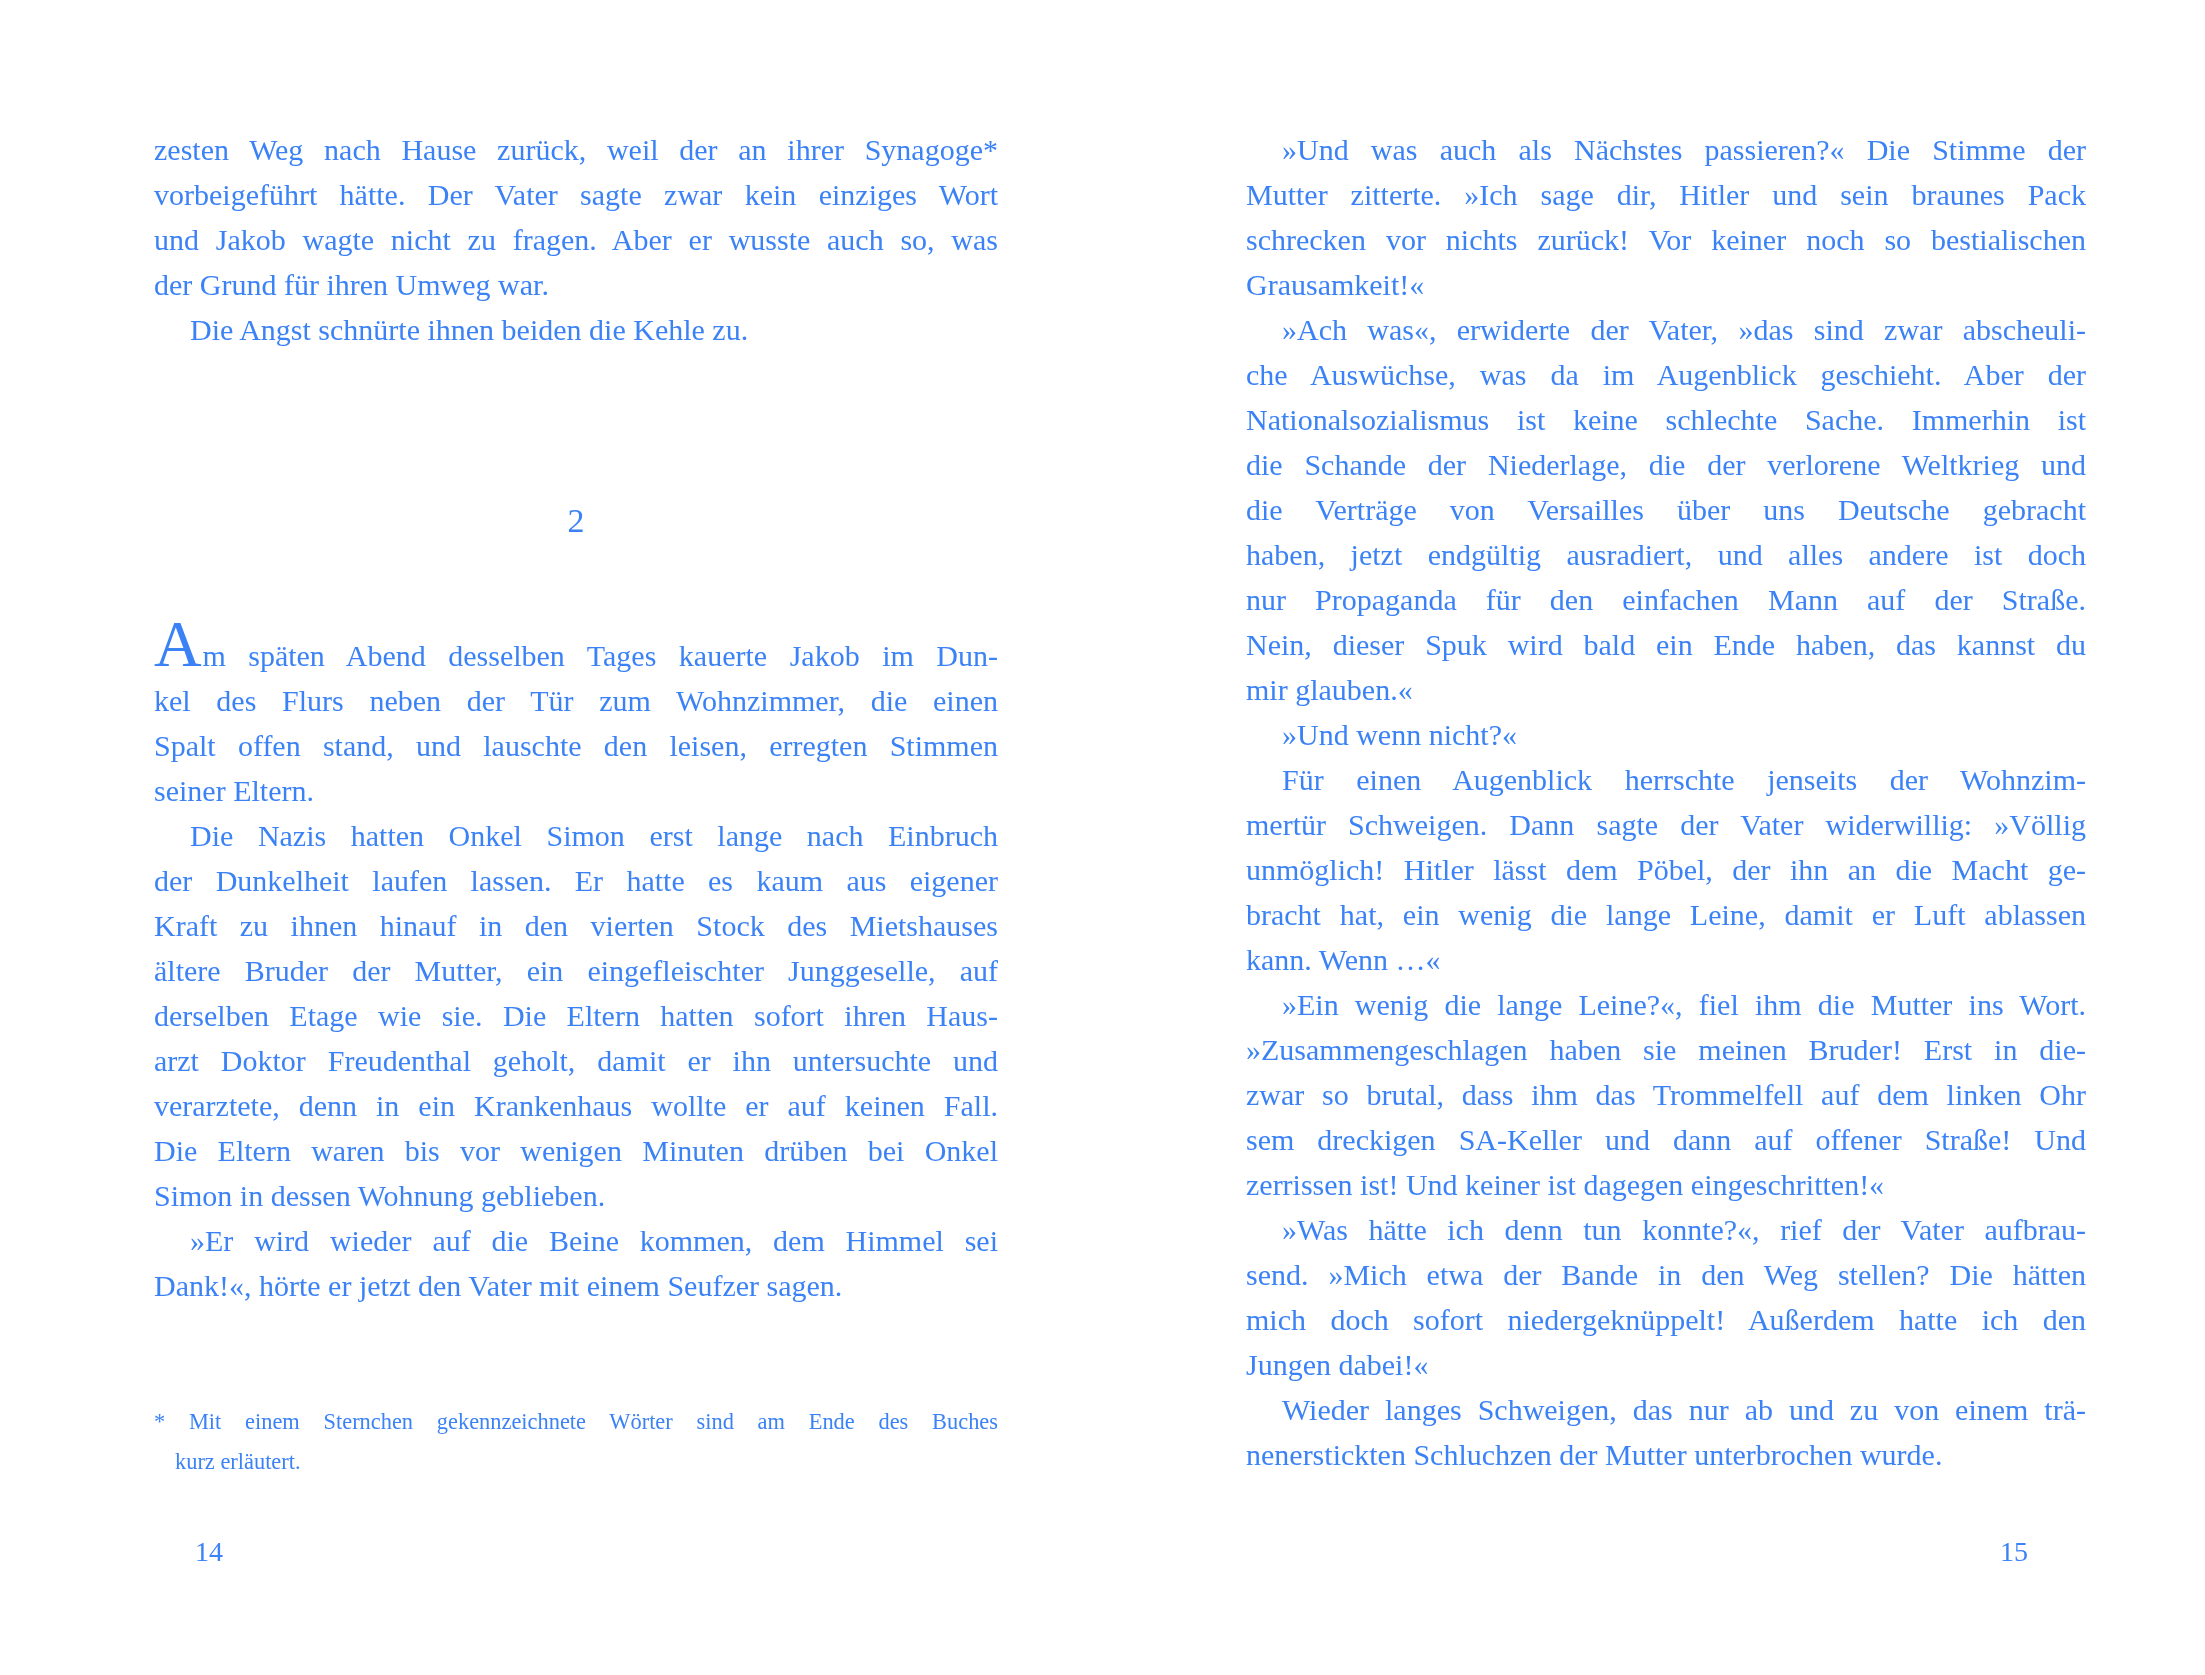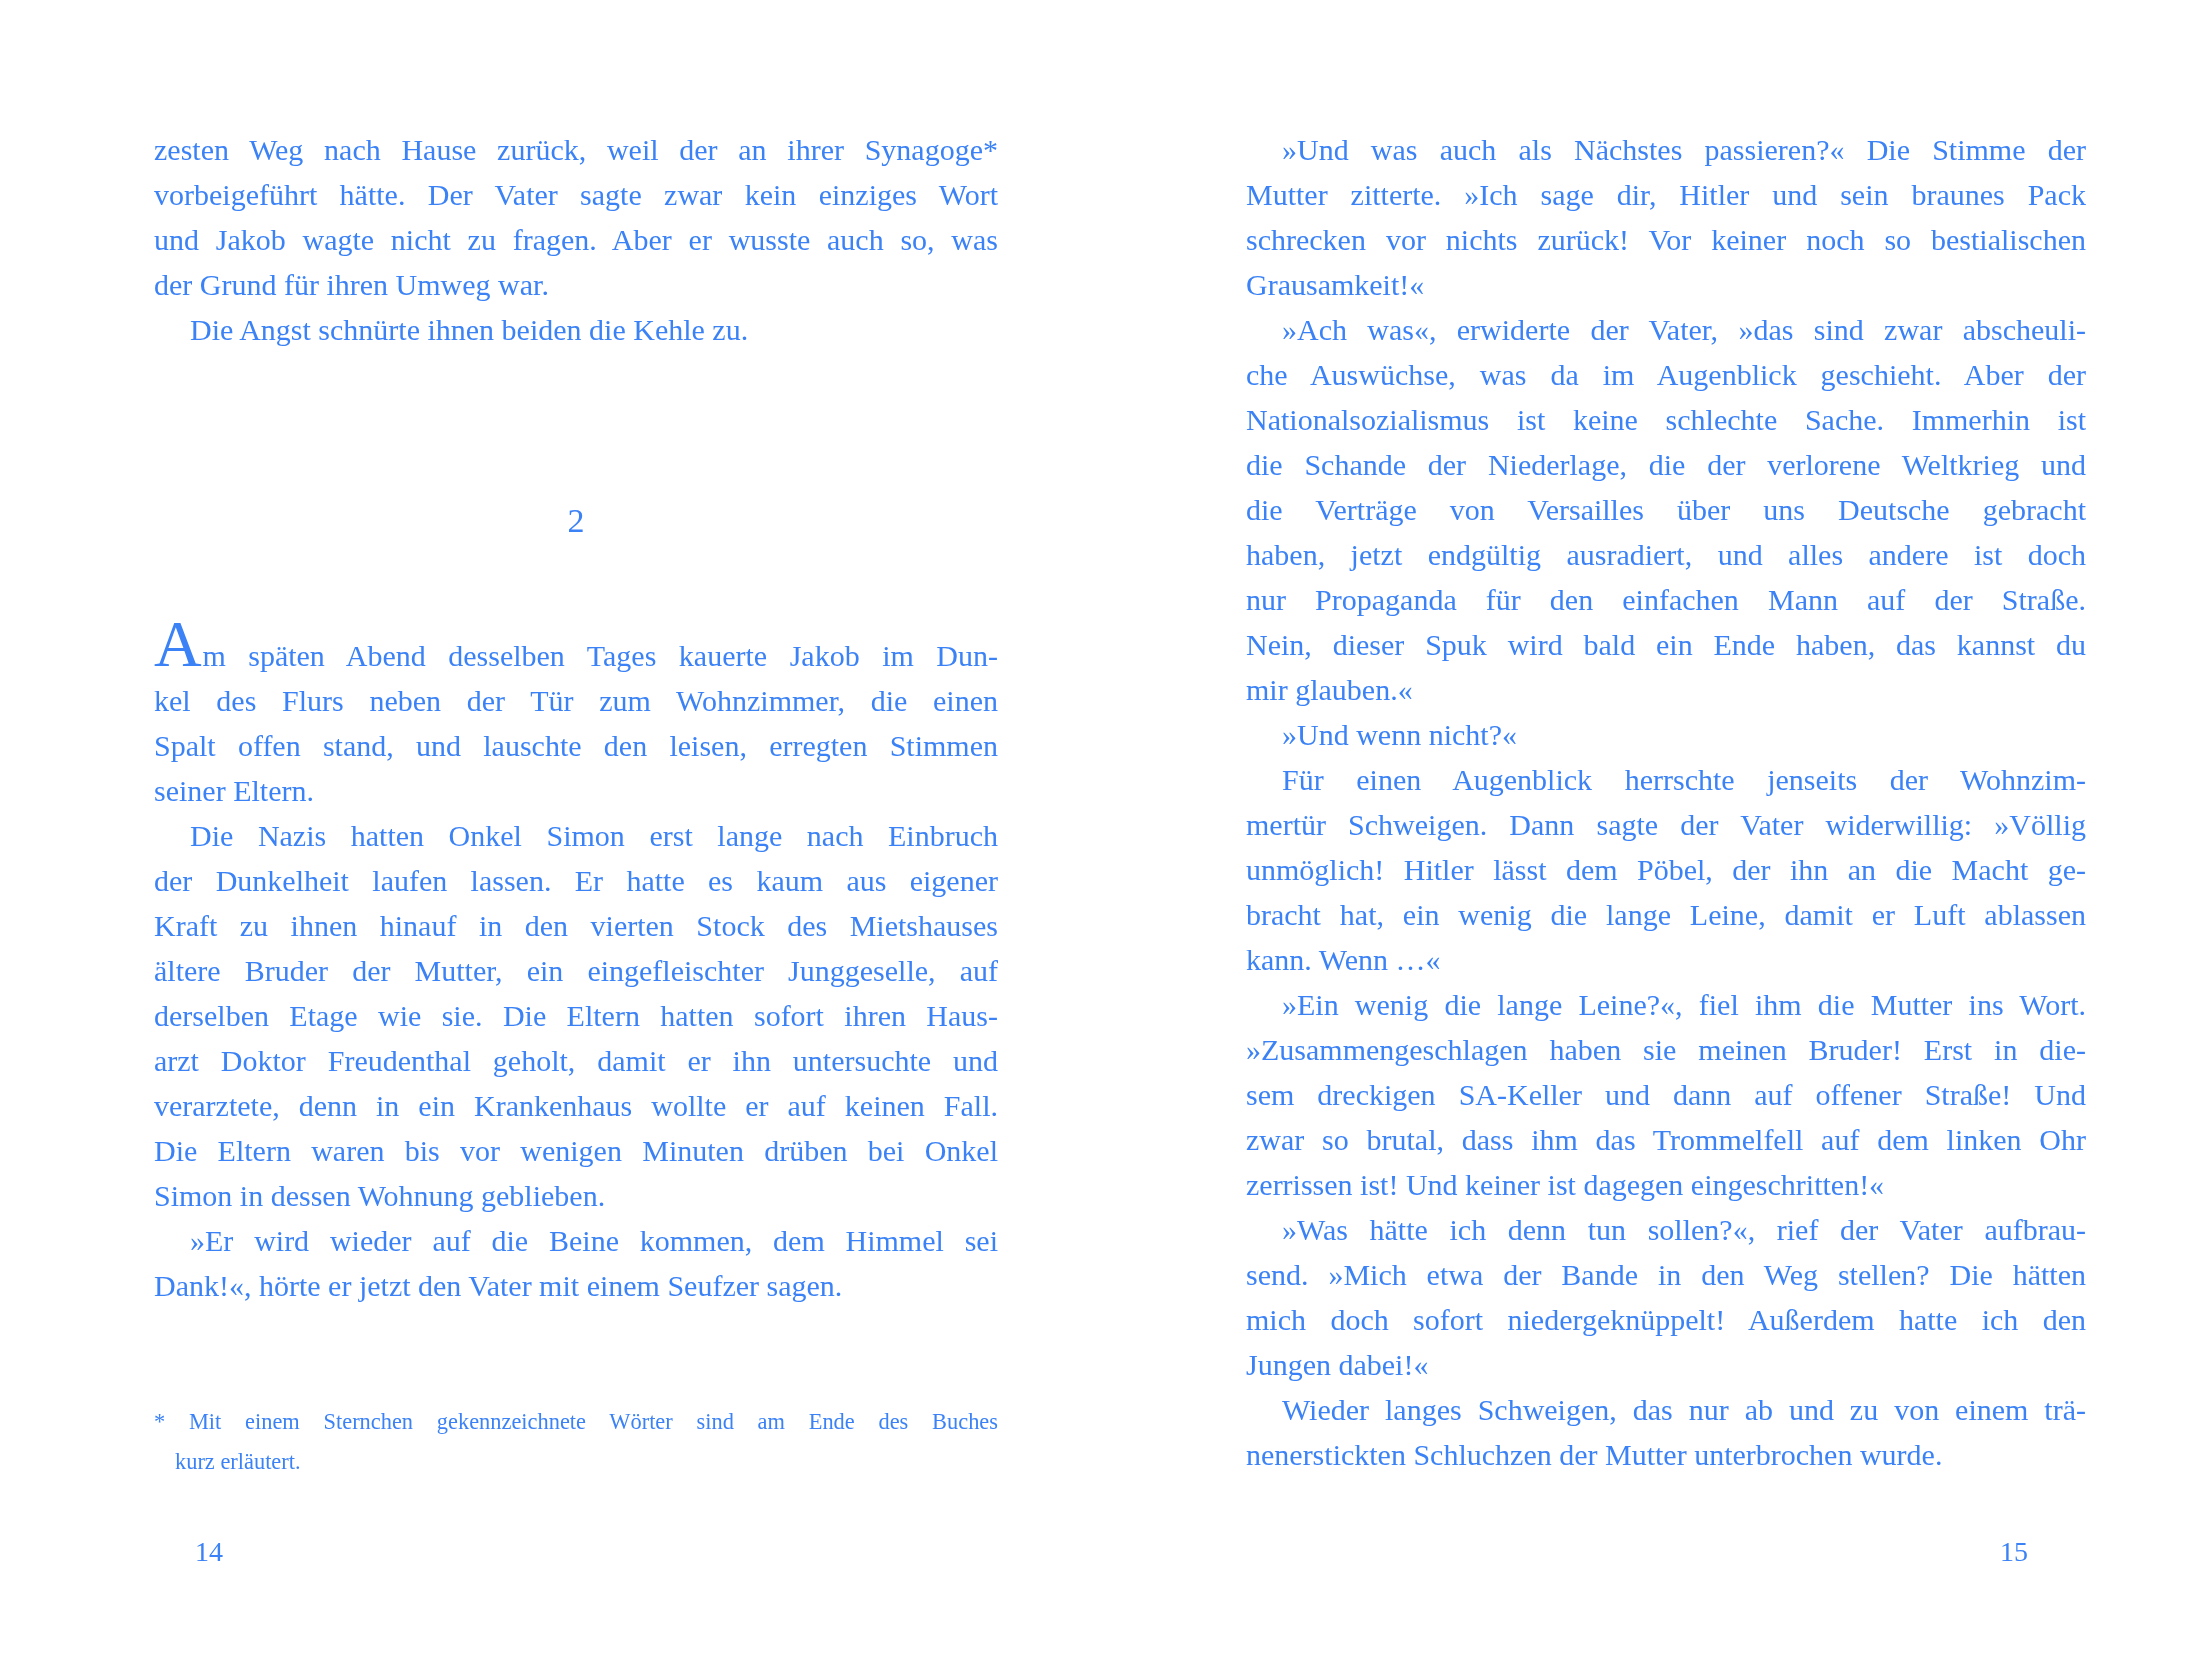--- a/index.html
+++ b/index.html
@@ -121,24 +121,24 @@
         <div class="line justify">Nein, dieser Spuk wird bald ein Ende haben, das kannst du</div>
         <div class="line">mir glauben.«</div>
         <div class="line indent">»Und wenn nicht?«</div>
         <div class="line indent justify">Für einen Augenblick herrschte jenseits der Wohnzim-</div>
         <div class="line justify">mertür Schweigen. Dann sagte der Vater widerwillig: »Völlig</div>
         <div class="line justify">unmöglich! Hitler lässt dem Pöbel, der ihn an die Macht ge-</div>
         <div class="line justify">bracht hat, ein wenig die lange Leine, damit er Luft ablassen</div>
         <div class="line">kann. Wenn …«</div>
         <div class="line indent justify">»Ein wenig die lange Leine?«, fiel ihm die Mutter ins Wort.</div>
         <div class="line justify">»Zusammengeschlagen haben sie meinen Bruder! Erst in die-</div>
+        <div class="line justify">zwar so brutal, dass ihm das Trommelfell auf dem linken Ohr</div>
         <div class="line justify">sem dreckigen SA-Keller und dann auf offener Straße! Und</div>
-        <div class="line justify">zwar so brutal, dass ihm das Trommelfell auf dem linken Ohr</div>
         <div class="line">zerrissen ist! Und keiner ist dagegen eingeschritten!«</div>
-        <div class="line indent justify">»Was hätte ich denn tun sollen?«, rief der Vater aufbrau-</div>
+        <div class="line indent justify">»Was hätte ich denn tun konnte?«, rief der Vater aufbrau-</div>
         <div class="line justify">send. »Mich etwa der Bande in den Weg stellen? Die hätten</div>
         <div class="line justify">mich doch sofort niedergeknüppelt! Außerdem hatte ich den</div>
         <div class="line">Jungen dabei!«</div>
         <div class="line indent justify">Wieder langes Schweigen, das nur ab und zu von einem trä-</div>
         <div class="line">nenerstickten Schluchzen der Mutter unterbrochen wurde.</div>
       </div>
     <div class="folio folio-r">15</div>
   </section>
 
 </div>

